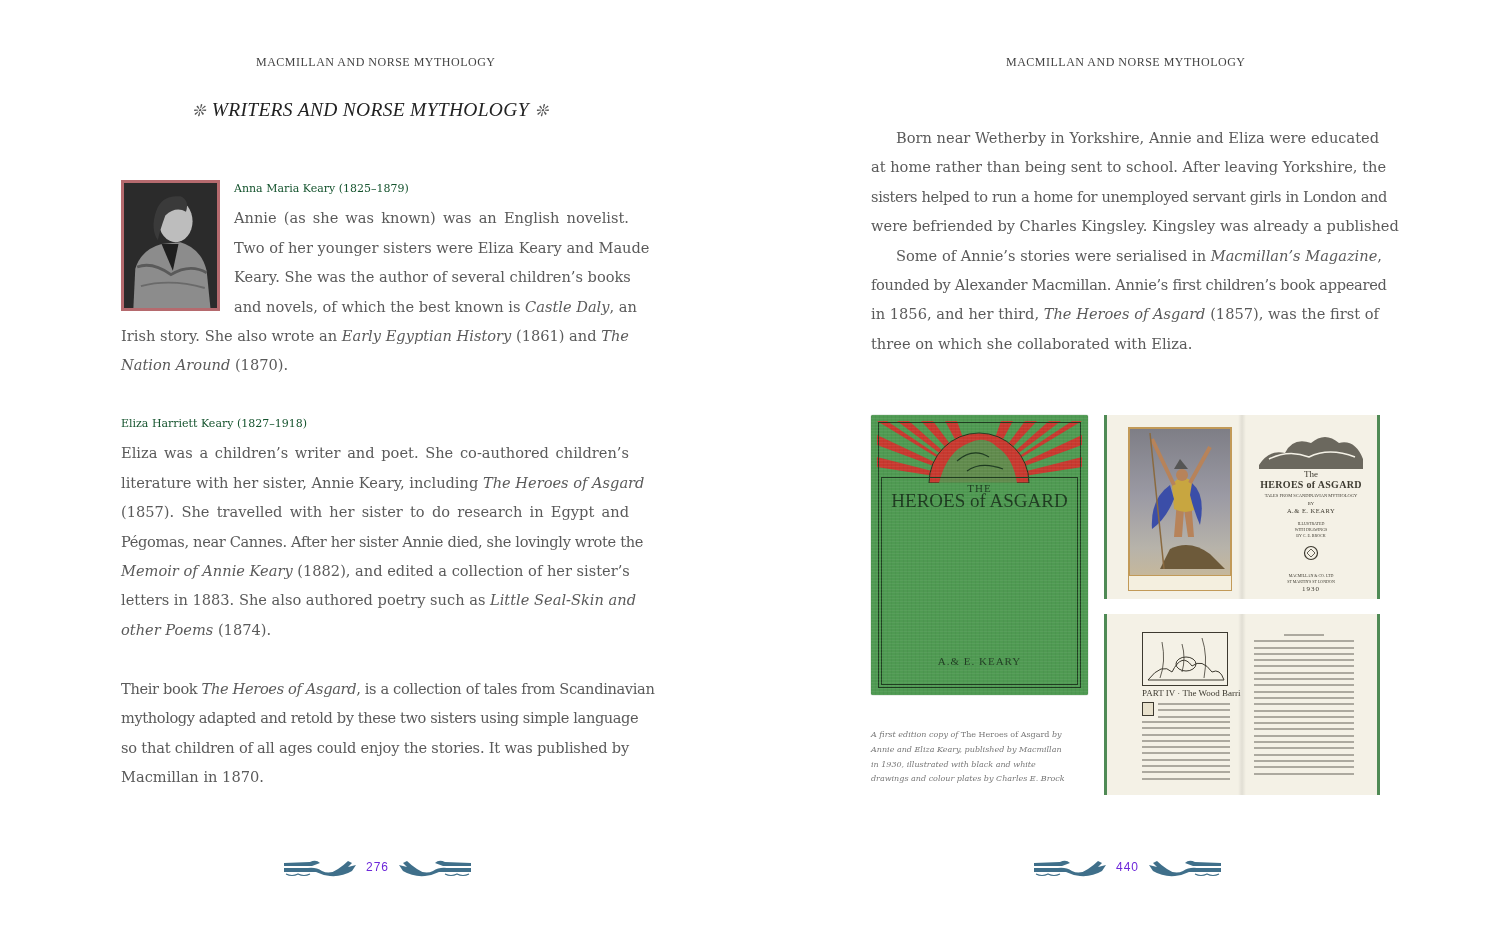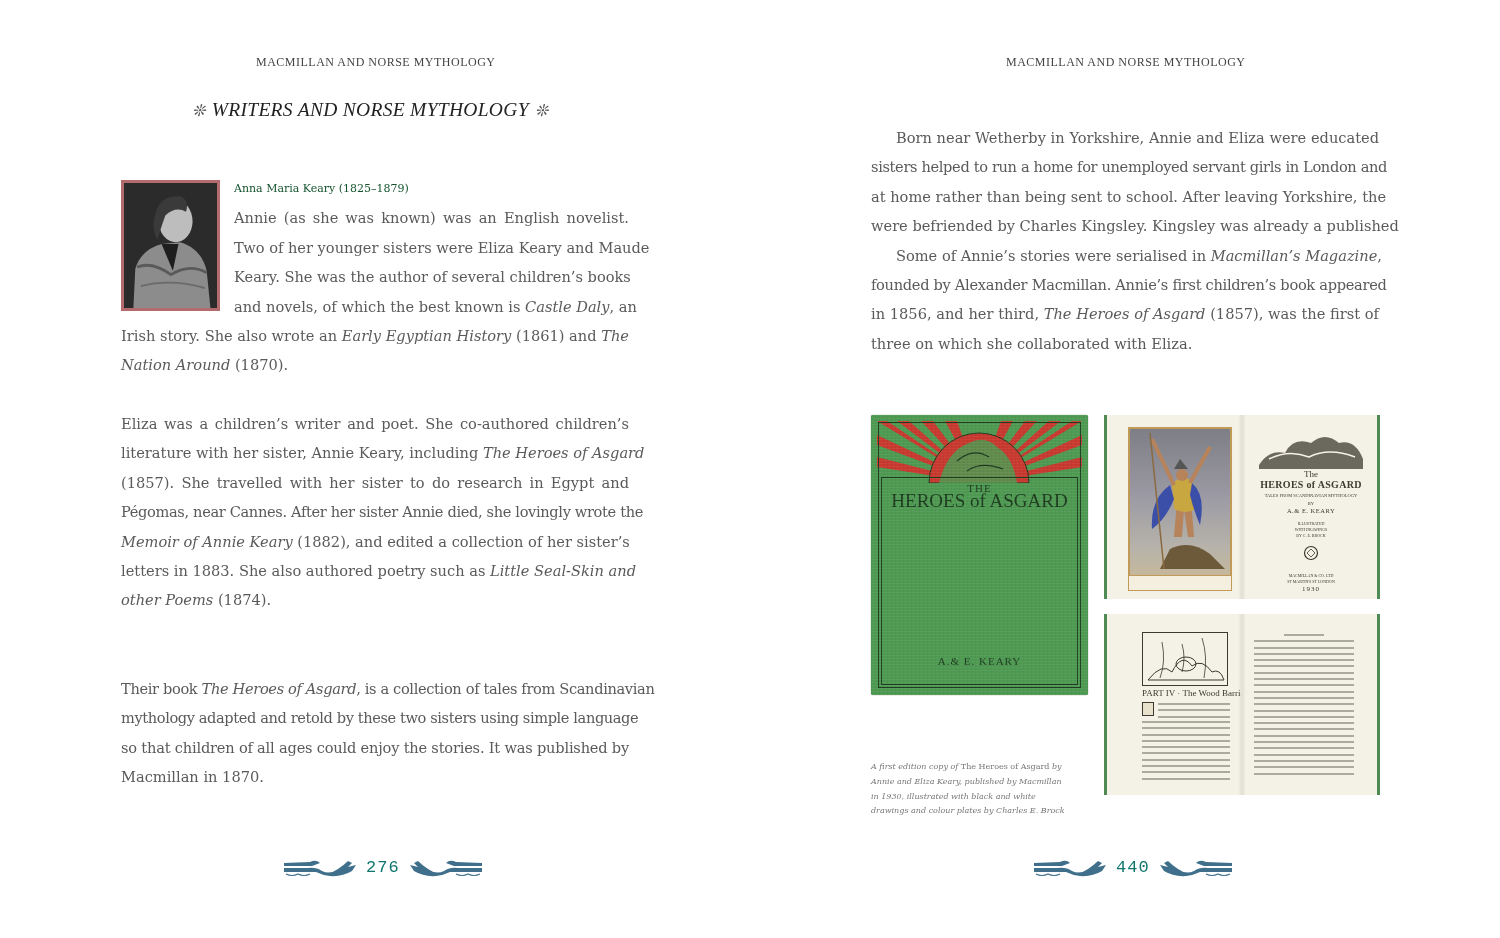--- a/index.html
+++ b/index.html
@@ -49,21 +49,21 @@
   .para3 { position: absolute; left: 121px; top: 674px; width: 508px; }
 
   .justify-line { display: block; text-align: justify; text-align-last: justify; white-space: nowrap; }
   .last-line { display: block; text-align: left; white-space: nowrap; }
 
   
   .folio { position: absolute; top: 855px; height: 24px; display: flex; align-items: center; }
   .page.left .folio { left: 282px; }
   .page.right .folio { left: 282px; }
   .folio .num {
-    font-family: Liberation Mono, monospace; font-size: 17px; color: #0f766e; margin: 0 8px; letter-spacing: 1px;
+    font-family: Liberation Sans, sans-serif; font-size: 12px; color: #6d28d9; margin: 0 8px; letter-spacing: 1px;
   }
   .folio svg { display: block; }
 
   
   .rp-text { position: absolute; left: 121px; top: 123px; width: 508px; }
   .indent { padding-left: 25px; }
 
   .cover {
     position: absolute; left: 121px; top: 415px; width: 217px; height: 280px;
     background: #4f9a52; border-radius: 2px; overflow: hidden;
@@ -91,21 +91,21 @@
     font-family: "Liberation Serif", serif; font-size: 11px; color: #1d3a1f; letter-spacing: 1px;
   }
   .cover .texture {
     position: absolute; inset: 0;
     background-image: repeating-linear-gradient(0deg, rgba(255,255,255,0.05) 0 1px, transparent 1px 3px),
                       repeating-linear-gradient(90deg, rgba(0,0,0,0.04) 0 1px, transparent 1px 4px);
   }
 
   .caption {
     position: absolute; left: 121px; top: 728px; width: 200px;
-    font-family: "DejaVu Serif", serif; font-style: italic; font-size: 8px; line-height: 14.8px; color: #777; margin-top: 32px;
+    font-family: "DejaVu Serif", serif; font-style: italic; font-size: 8px; line-height: 14.8px; color: #777;
   }
   .caption .upright { font-style: normal; }
 
   .spread {
     position: absolute; background: #f4f1e6; overflow: hidden;
   }
   .spread.top { left: 354px; top: 415px; width: 276px; height: 184px; }
   .spread.bottom { left: 354px; top: 614px; width: 276px; height: 181px; }
   .spread .gutter { position: absolute; top: 0; bottom: 0; width: 8px; background: linear-gradient(90deg, rgba(0,0,0,0.0), rgba(0,0,0,0.08), rgba(0,0,0,0.0)); }
   .spread .spine-l { position: absolute; left: 0; top: 0; bottom: 0; width: 3px; background: #4f8a55; }
@@ -151,20 +151,21 @@
       <span class="justify-line">Annie (as she was known) was an English novelist.</span>
       <span class="justify-line">Two of her younger sisters were Eliza Keary and Maude</span>
       <span class="justify-line">Keary. She was the author of several children’s books</span>
       <span class="justify-line"><span>and novels, of which the best known is </span><i>Castle Daly</i><span>, an</span></span>
     </div>
     <span class="justify-line"><span>Irish story. She also wrote an </span><i>Early Egyptian History</i><span> (1861) and </span><i>The</i></span>
     <span class="last-line"><i>Nation Around</i><span> (1870).</span></span>
   </div>
 
   <div class="entry2 body-text">
+    <span class="last-line entry-name">Eliza Harriett Keary (1827–1918)</span>
     <span class="justify-line">Eliza was a children’s writer and poet. She co-authored children’s</span>
     <span class="justify-line"><span>literature with her sister, Annie Keary, including </span><i>The Heroes of Asgard</i></span>
     <span class="justify-line">(1857). She travelled with her sister to do research in Egypt and</span>
     <span class="justify-line" style="letter-spacing:-0.35px">Pégomas, near Cannes. After her sister Annie died, she lovingly wrote the</span>
     <span class="justify-line"><i>Memoir of Annie Keary</i><span> (1882), and edited a collection of her sister’s</span></span>
     <span class="justify-line"><span>letters in 1883. She also authored poetry such as </span><i>Little Seal-Skin and</i></span>
     <span class="last-line"><i>other Poems</i><span> (1874).</span></span>
   </div>
 
   <div class="para3 body-text">
@@ -190,22 +191,22 @@
 </div>
 
 <div class="page right">
   <div class="running-head">
     <span>MACMILLAN AND NORSE MYTHOLOGY</span>
   </div>
 
   <div class="rp-text body-text">
     <div>
       <span class="justify-line indent">Born near Wetherby in Yorkshire, Annie and Eliza were educated</span>
+      <span class="justify-line">at home rather than being sent to school. After leaving Yorkshire, the</span>
       <span class="justify-line" style="letter-spacing:-0.35px">sisters helped to run a home for unemployed servant girls in London and</span>
-      <span class="justify-line">at home rather than being sent to school. After leaving Yorkshire, the</span>
       <span class="justify-line">were befriended by Charles Kingsley. Kingsley was already a published</span>
     </div>
     <div>
       <span class="justify-line indent"><span>Some of Annie’s stories were serialised in </span><i>Macmillan’s Magazine</i><span>,</span></span>
       <span class="justify-line" style="letter-spacing:-0.3px">founded by Alexander Macmillan. Annie’s first children’s book appeared</span>
       <span class="justify-line"><span>in 1856, and her third, </span><i>The Heroes of Asgard</i><span> (1857), was the first of</span></span>
       <span class="last-line">three on which she collaborated with Eliza.</span>
     </div>
   </div>
 

